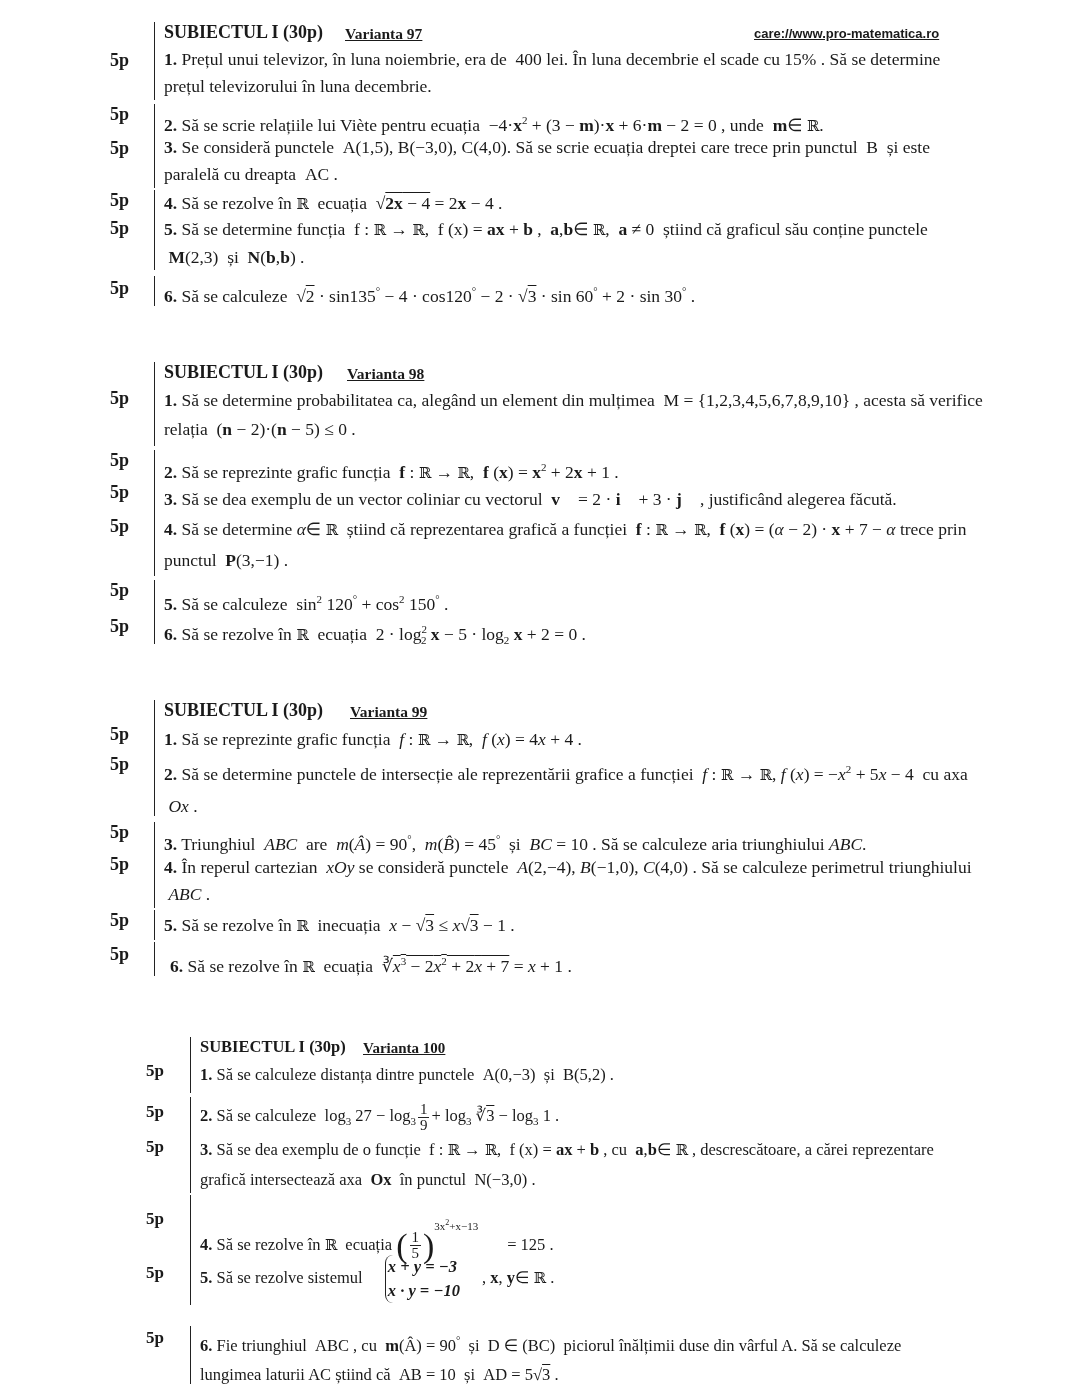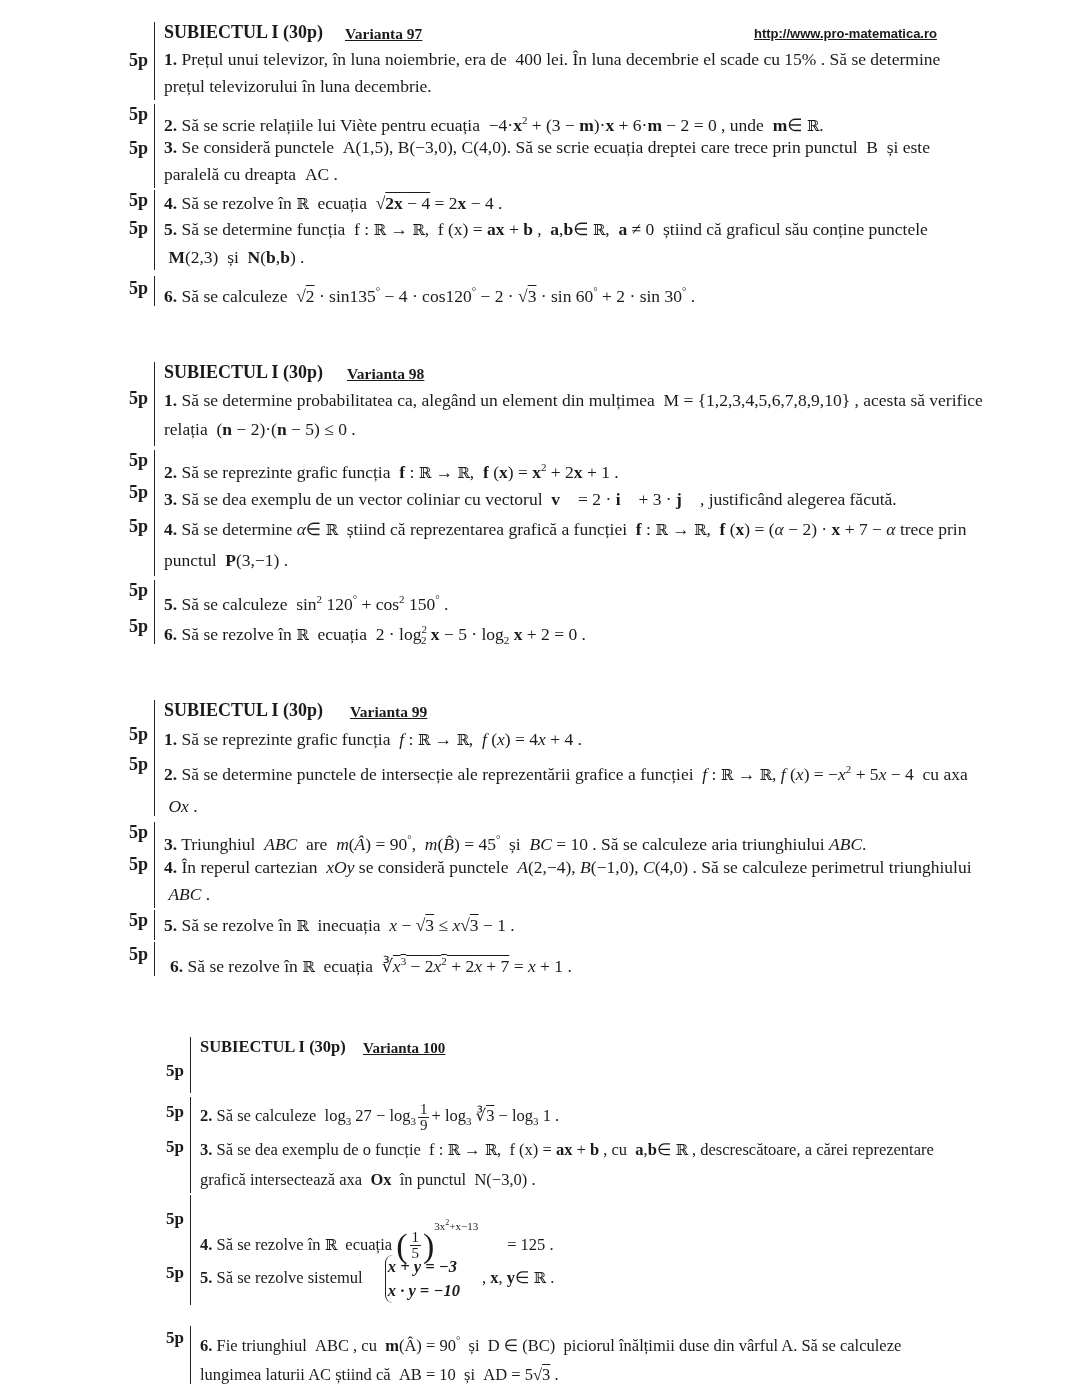--- a/index.html
+++ b/index.html
@@ -5,42 +5,42 @@
   html, body { margin:0; padding:0; background:#ffffff; }
   body { width:1080px; height:1397px; position:relative; overflow:hidden;
          font-family:"Liberation Serif", serif; color:#1a1a1a; }
   .block { position:absolute; }
   .header { position:relative; height:24px; }
   .hdr-title { position:absolute; left:10px; top:0; font-weight:bold; font-size:18px; }
   .hdr-var { position:absolute; font-weight:bold; font-size:15.5px; text-decoration:underline; top:3px; }
   .hdr-url { position:absolute; top:4px; font-family:"Liberation Sans", sans-serif; font-weight:bold; font-size:13px; text-decoration:underline; }
   .hdr-bar { position:absolute; left:0; top:0; width:1px; height:24px; background:#222; }
   .row { position:relative; }
-  .pts { position:absolute; left:-44px; width:38px; font-weight:bold; font-size:18px; text-align:right; }
+  .pts { position:absolute; left:-44px; width:38px; font-weight:bold; font-size:18px; text-align:left; }
   .bar { position:absolute; left:0; top:0; bottom:0; width:1px; background:#222; }
   .txt { padding-left:10px; font-size:17.5px; line-height:27px; }
   .txt b.num { font-weight:bold; }
   .bb { font-family:"DejaVu Serif", serif; font-size:15px; }
   sup, sub { font-size:11px; }
   .frac { display:inline-block; vertical-align:middle; text-align:center; line-height:15px; font-size:15px; margin:0 2px; }
   .frac span { display:block; }
   .frac .n { border-bottom:1px solid #222; padding:0 2px; }
   .sys { display:inline-block; vertical-align:middle; line-height:24px; border-left:1.5px solid #222; border-radius:8px 0 0 8px; padding-left:2px; margin:0 18px;font-style:italic; }
   .sys span { display:block; font-weight:bold; }
   .big-paren { font-size:34px; vertical-align:middle; font-weight:normal; }
 </style>
 </head>
 <body>
 
 <div class="block" style="left:154px; top:22px; width:820px;">
   <div class="header">
     <div class="hdr-bar"></div>
     <span class="hdr-title">SUBIECTUL I (30p)</span>
     <span class="hdr-var" style="left:191px;">Varianta 97</span>
-    <span class="hdr-url" style="left:600px;">http://www.pro-matematica.ro</span>
+    <span class="hdr-url" style="left:600px;">care://www.pro-matematica.ro</span>
   </div>
   <div class="row" style="height:54px;">
     <span class="pts" style="top:4px;">5p</span>
     <div class="bar"></div>
     <div class="txt"><b class="num">1.</b> Prețul unui televizor, în luna noiembrie, era de &nbsp;400 lei. În luna decembrie el scade cu 15% . Să se determine prețul televizorului în luna decembrie.</div>
   </div>
   <div class="row" style="height:30px; margin-top:4px;">
     <span class="pts" style="top:0px;">5p</span>
     <div class="bar"></div>
     <div class="txt" style="padding-top:3px;"><b class="num">2.</b> Să se scrie relațiile lui Viète pentru ecuația &nbsp;−4·<b>x</b><sup>2</sup> + (3 − <b>m</b>)·<b>x</b> + 6·<b>m</b> − 2 = 0 , unde &nbsp;<b>m</b>∈ <span class="bb">ℝ</span>.</div>
@@ -145,20 +145,21 @@
 
 <div class="block" style="left:190px; top:1037px; width:760px;">
   <div class="header">
     <div class="hdr-bar"></div>
     <span class="hdr-title" style="font-size:16.5px;">SUBIECTUL I (30p)</span>
     <span class="hdr-var" style="left:173px; font-size:15px;">Varianta 100</span>
   </div>
   <div class="row" style="height:32px;">
     <span class="pts" style="top:0px; font-size:17px;">5p</span>
     <div class="bar"></div>
+    <div class="txt" style="font-size:16.5px; padding-top:0px;"><b class="num">1.</b> Să se calculeze distanța dintre punctele &nbsp;A(0,−3) &nbsp;și &nbsp;B(5,2) .</div>
   </div>
   <div class="row" style="height:38px; margin-top:4px;">
     <span class="pts" style="top:5px; font-size:17px;">5p</span>
     <div class="bar"></div>
     <div class="txt" style="font-size:16.5px; line-height:38px;"><b class="num">2.</b> Să se calculeze &nbsp;log<sub>3</sub> 27 − log<sub>3</sub><span class="frac"><span class="n">1</span><span>9</span></span>+ log<sub>3</sub> ∛<span style="text-decoration:overline;">3</span> − log<sub>3</sub> 1 .</div>
   </div>
   <div class="row" style="height:58px;">
     <span class="pts" style="top:2px; font-size:17px;">5p</span>
     <div class="bar"></div>
     <div class="txt" style="font-size:16.5px; line-height:29px;"><b class="num">3.</b> Să se dea exemplu de o funcție &nbsp;f : <span class="bb">ℝ</span> → <span class="bb">ℝ</span>, &nbsp;f (x) = <b>ax</b> + <b>b</b> , cu &nbsp;<b>a</b>,<b>b</b>∈ <span class="bb">ℝ</span> , descrescătoare, a cărei reprezentare grafică intersectează axa &nbsp;<b>Ox</b> &nbsp;în punctul &nbsp;N(−3,0) .</div>

